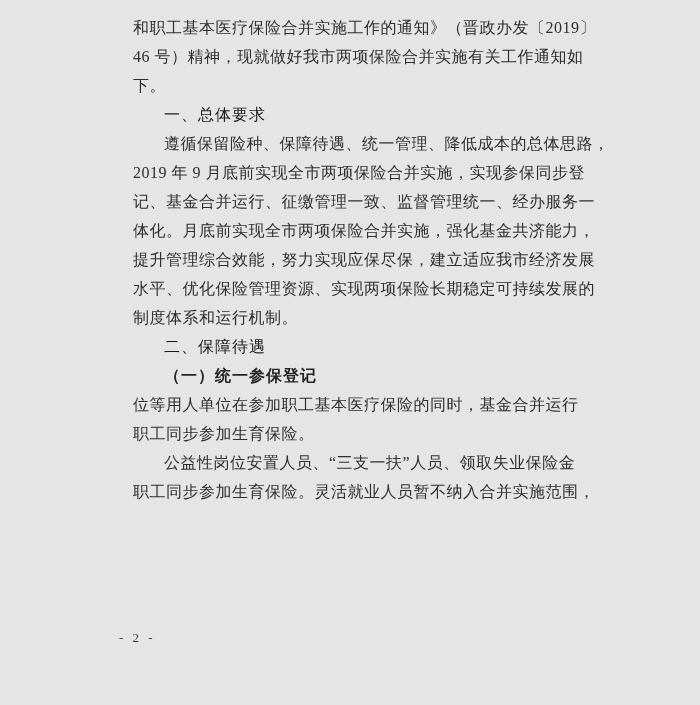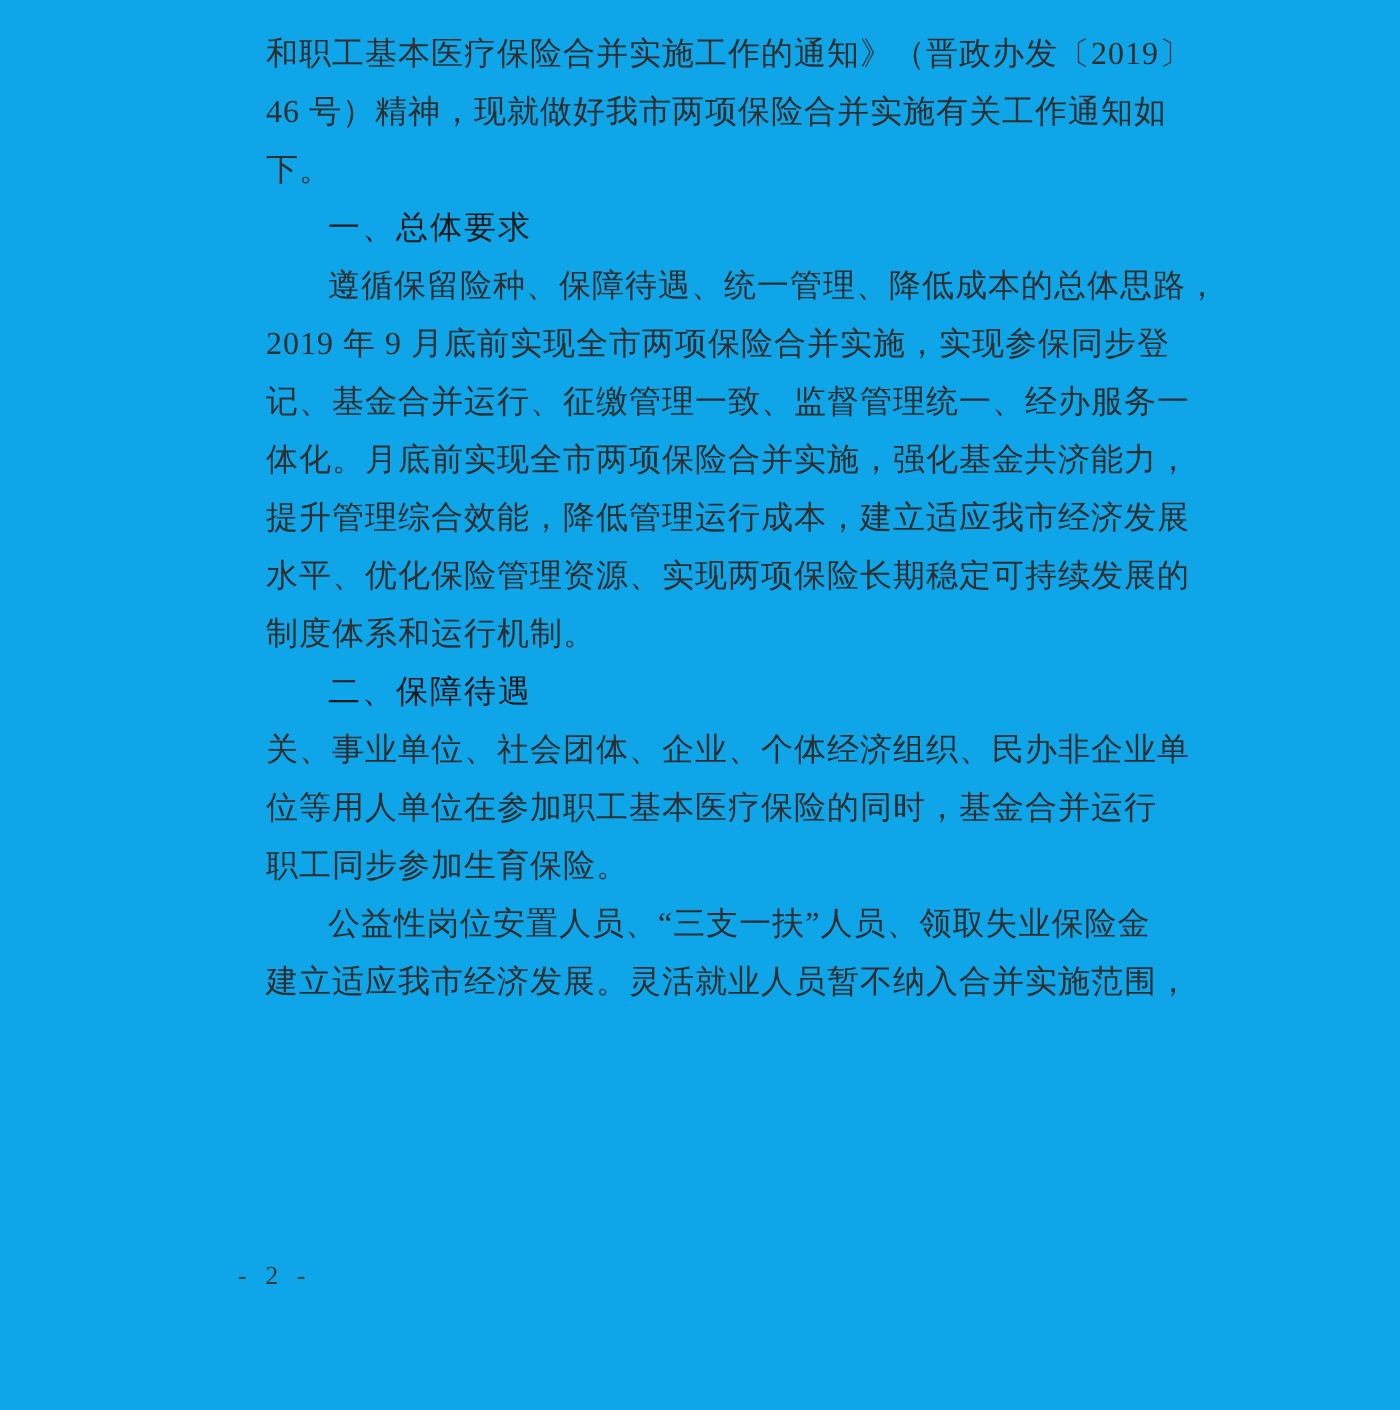--- a/index.html
+++ b/index.html
@@ -52,34 +52,34 @@
     line-height: 29px;
     font-size: 13px;
     letter-spacing: 3px;
     color: #3a3a3a;
     font-family: "Liberation Serif", "DejaVu Serif", serif;
   }
 </style>
 </head>
 <body>
 
-<div class="page" style="background: #0ea5e9;">
+<div class="page" style="background: #e5e5e5;">
   <div class="content" id="content">
       <div class="line body">和职工基本医疗保险合并实施工作的通知》（晋政办发〔2019〕</div>
       <div class="line body">46 号）精神，现就做好我市两项保险合并实施有关工作通知如</div>
       <div class="line body">下。</div>
       <div class="line h indent">一、总体要求</div>
       <div class="line body indent">遵循保留险种、保障待遇、统一管理、降低成本的总体思路，</div>
       <div class="line body">2019 年 9 月底前实现全市两项保险合并实施，实现参保同步登</div>
       <div class="line body">记、基金合并运行、征缴管理一致、监督管理统一、经办服务一</div>
       <div class="line body">体化。月底前实现全市两项保险合并实施，强化基金共济能力，</div>
-      <div class="line body">提升管理综合效能，降低管理运行成本，建立适应我市经济发展</div>
+      <div class="line body">提升管理综合效能，努力实现应保尽保，建立适应我市经济发展</div>
       <div class="line body">水平、优化保险管理资源、实现两项保险长期稳定可持续发展的</div>
       <div class="line body">制度体系和运行机制。</div>
       <div class="line h indent">二、保障待遇</div>
-      <div class="line body">关、事业单位、社会团体、企业、个体经济组织、民办非企业单</div>
+      <div class="line sub indent">（一）统一参保登记</div>
       <div class="line body">位等用人单位在参加职工基本医疗保险的同时，基金合并运行</div>
       <div class="line body">职工同步参加生育保险。</div>
       <div class="line body indent">公益性岗位安置人员、“三支一扶”人员、领取失业保险金</div>
-      <div class="line body">建立适应我市经济发展。灵活就业人员暂不纳入合并实施范围，</div>
+      <div class="line body">职工同步参加生育保险。灵活就业人员暂不纳入合并实施范围，</div>
     </div>
   <div class="footer-line">- 2 -</div>
 </div>
 
 </body></html>

